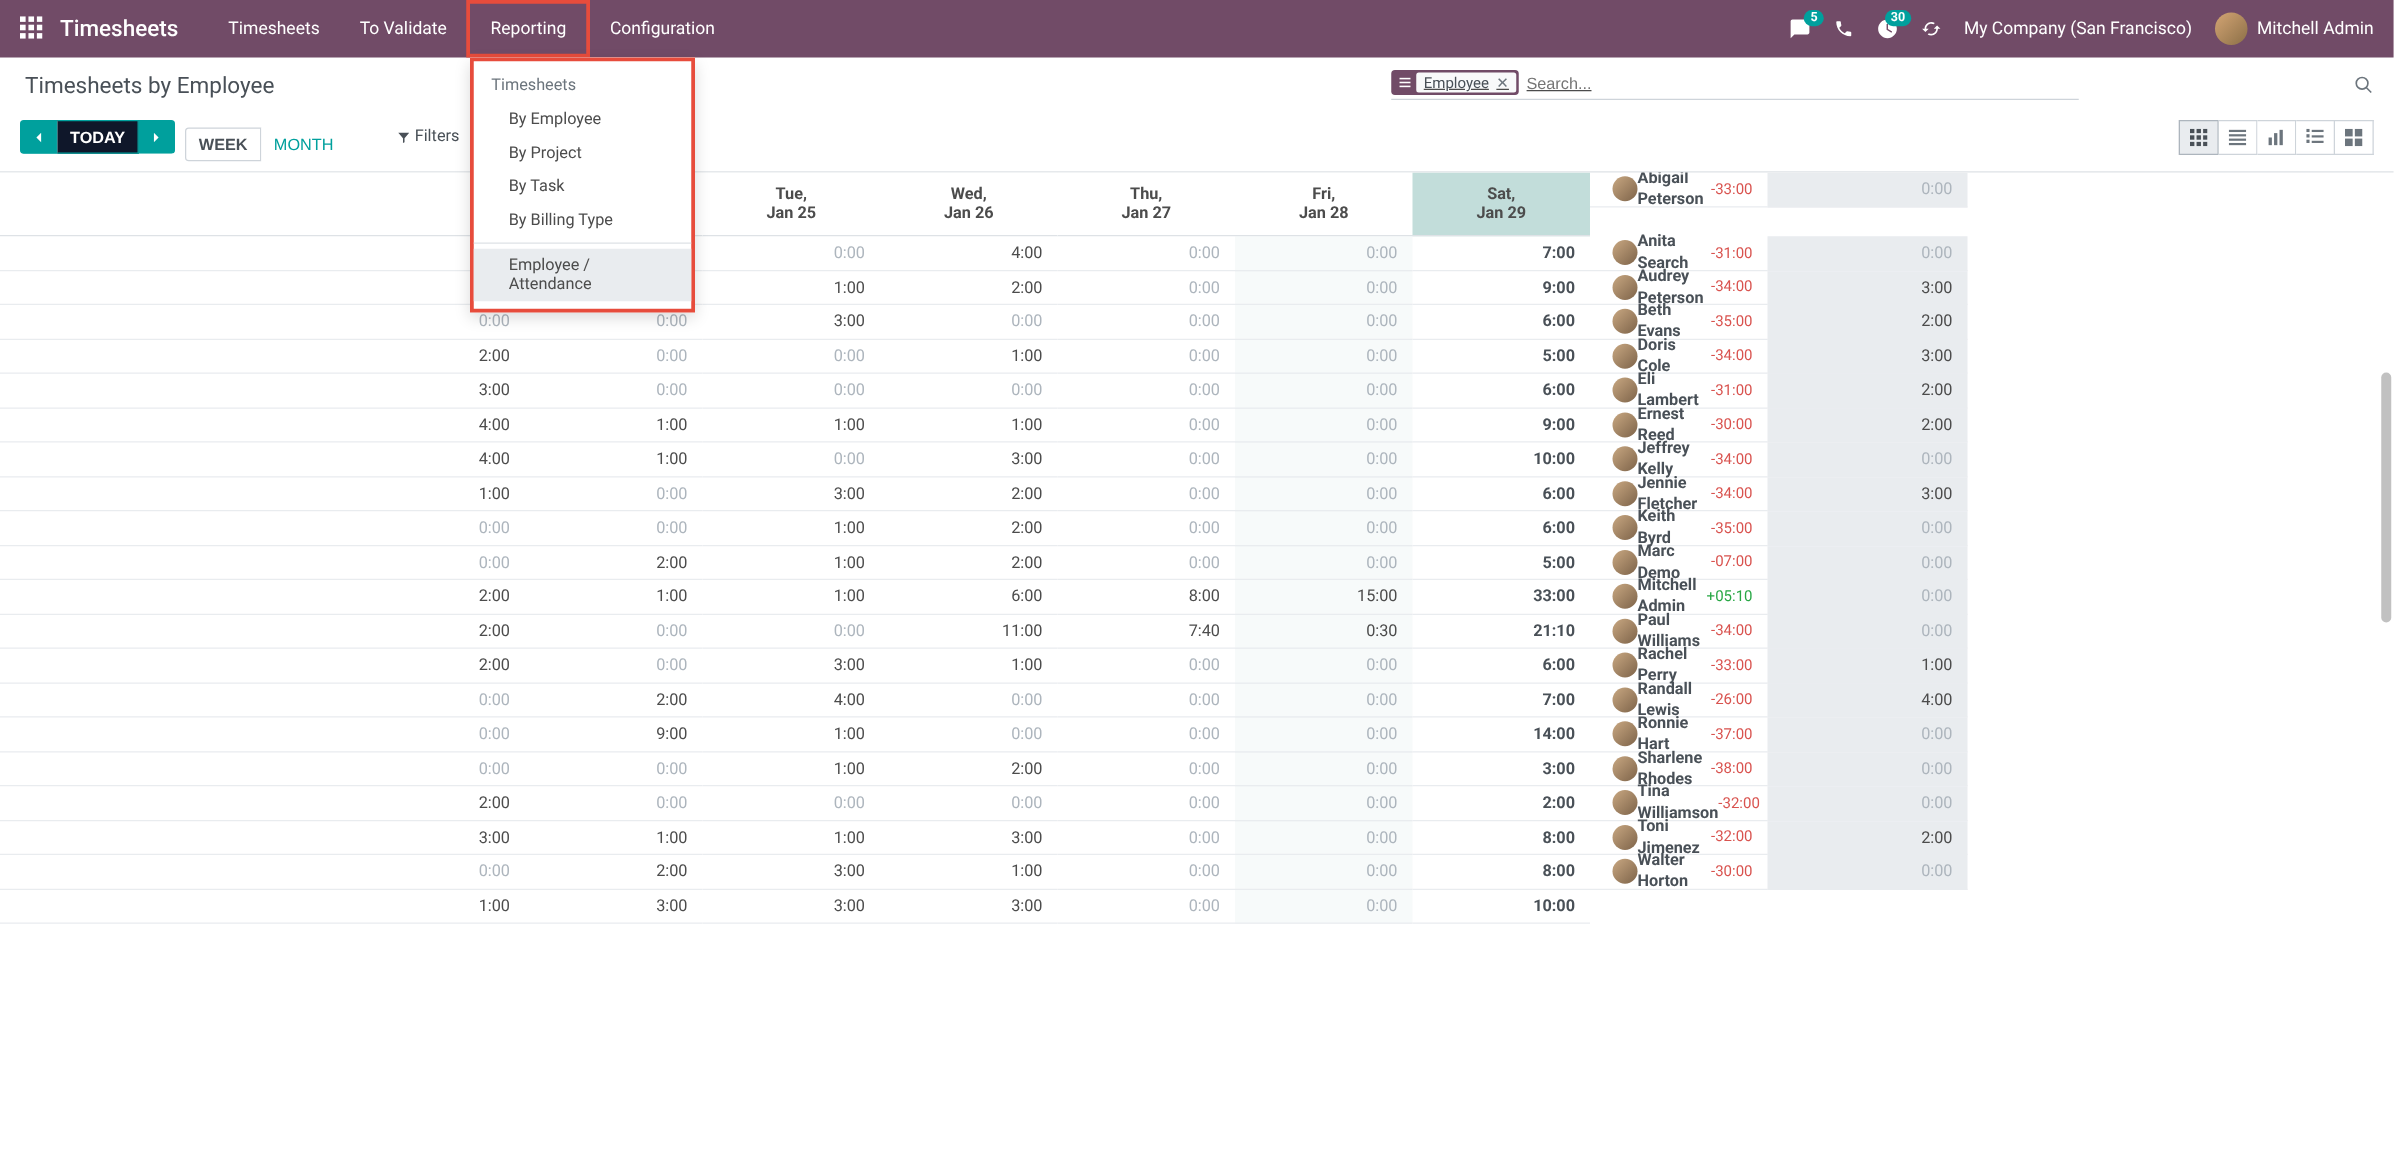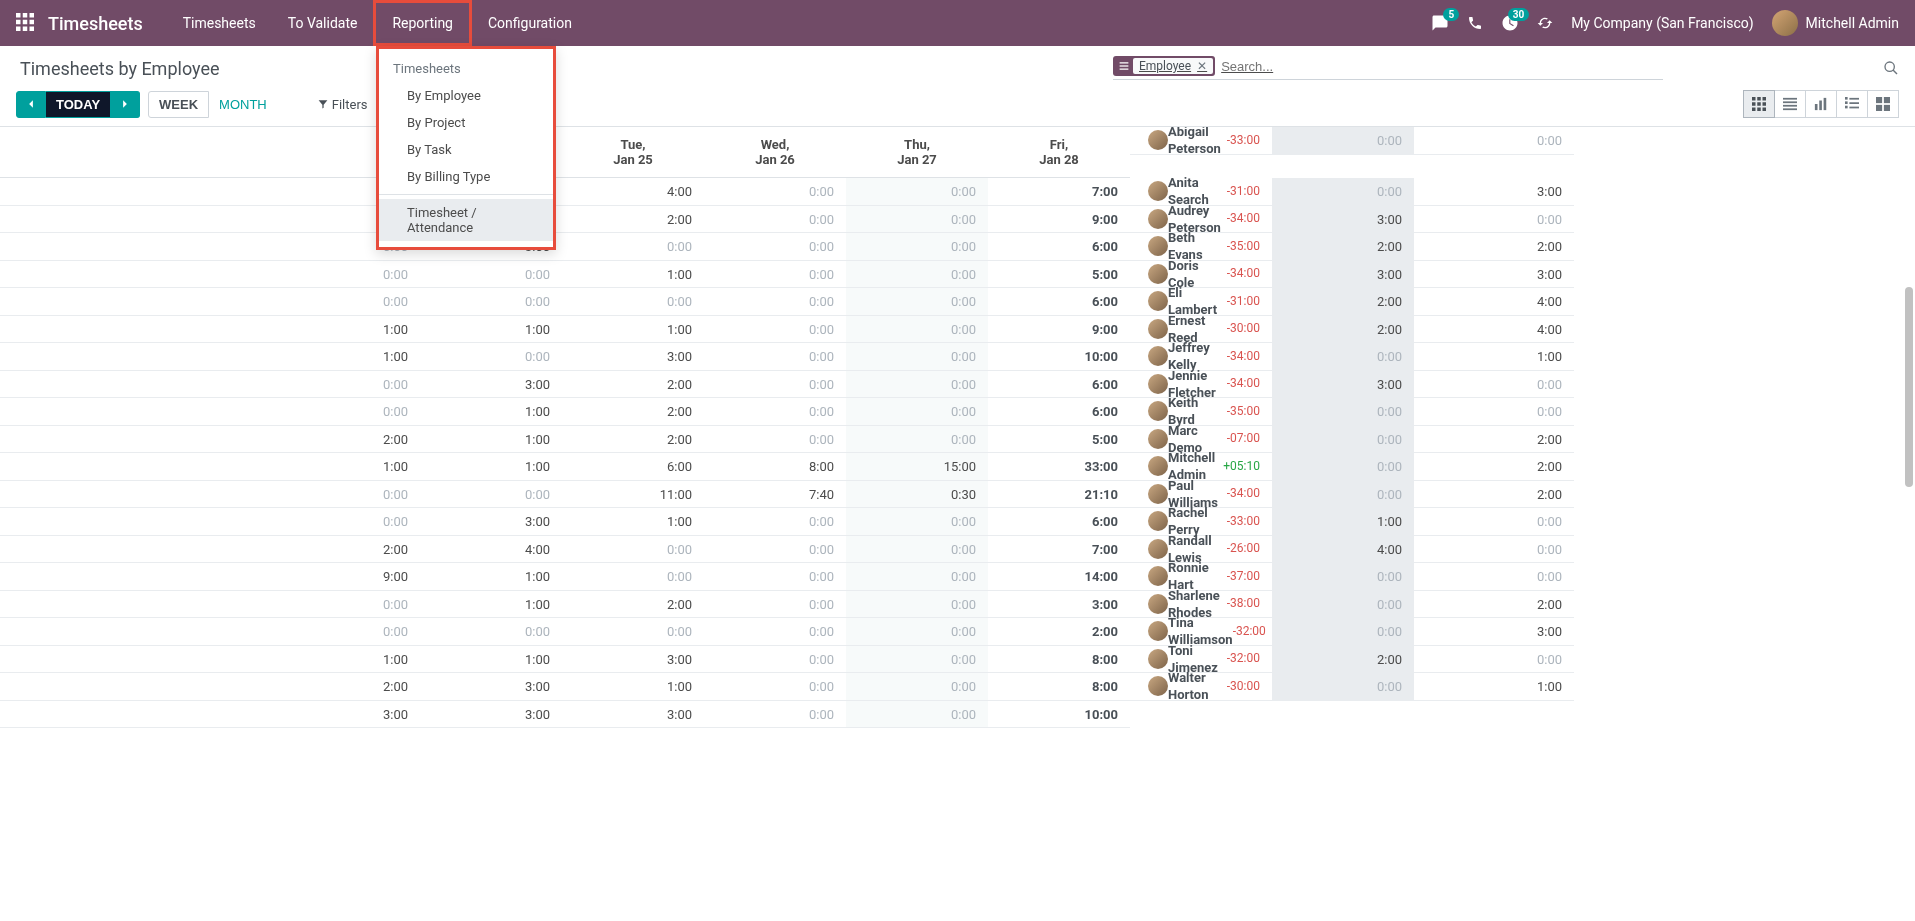--- a/index.html
+++ b/index.html
@@ -42,21 +42,21 @@
 
 
 .control-row2 { display: flex; align-items: center; padding: 10px 16px 8px 16px; border-bottom: 1px solid #dee2e6; }
 .btn-group { display: inline-flex; }
 .btn { border: 1px solid #ced4da; background: #fff; padding: 5px 10px; cursor: pointer; font-size: 13px; color: #495057; }
 .btn.primary { background: #0f172a; color: #fff; border-color: #00a09d; font-weight: bold; }
 .btn.arrow { background: #00a09d; color: #fff; border-color: #00a09d; padding: 5px 9px; }
 .btn-group .btn:first-child { border-radius: 3px 0 0 3px; }
 .btn-group .btn:last-child { border-radius: 0 3px 3px 0; }
 .btn-group .btn + .btn { border-left: none; }
-.scale-group { margin-left: 8px; }
+.scale-group { margin-left: 8px; margin-top: 12px; }
 .scale-group .btn.active { background: #fff; color: #495057; font-weight: bold; }
 .scale-group .btn.inactive { color: #00a09d; border-color: transparent; }
 .filters-group { display: flex; gap: 24px; margin-left: 40px; color: #495057; }
 .filters-group .f-item { cursor: pointer; display: inline-flex; align-items: center; gap: 4px; }
 .view-switcher { margin-left: auto; display: flex; gap: 0; }
 .view-switcher .v-btn { border: 1px solid #ced4da; background: #fff; padding: 6px 8px; cursor: pointer; color: #6c757d; }
 .view-switcher .v-btn.active { background: #e9ecef; color: #495057; border-color: #adb5bd; }
 .view-switcher .v-btn + .v-btn { border-left: none; }
 
 
@@ -139,21 +139,21 @@
   </div>
 </div>
 
 <div class="dropdown">
   <div class="dd-header">Timesheets</div>
   <div class="dd-item">By Employee</div>
   <div class="dd-item">By Project</div>
   <div class="dd-item">By Task</div>
   <div class="dd-item">By Billing Type</div>
   <div class="dd-sep"></div>
-  <div class="dd-item hover">Timesheet / Attendance</div>
+  <div class="dd-item hover">Employee / Attendance</div>
 </div>
 
 <div class="control-row">
   <div class="breadcrumb">Timesheets by Employee</div>
   <div class="spacer"></div>
   <div class="search-area">
     <span class="facet">
       <span class="facet-icon">
         <svg width="10" height="10" viewBox="0 0 16 16" fill="#fff">
             <rect x="1" y="2" width="14" height="2"></rect>
@@ -284,20 +284,24 @@
         <span class="day">Jan 26</span>
       </div>
       <div class="hdr">
         <span class="day">Thu,</span>
         <span class="day">Jan 27</span>
       </div>
       <div class="hdr">
         <span class="day">Fri,</span>
         <span class="day">Jan 28</span>
       </div>
+      <div class="hdr today">
+        <span class="day">Sat,</span>
+        <span class="day">Jan 29</span>
+      </div>
       <div class="cell emp">
         <span class="ava"></span>
         <span class="name">Abigail Peterson</span>
         <span class="bal neg">-33:00</span>
       </div>
       <div class="cell zero sun">0:00</div>
       <div class="cell zero">0:00</div>
       <div class="cell">3:00</div>
       <div class="cell zero">0:00</div>
       <div class="cell">4:00</div>

